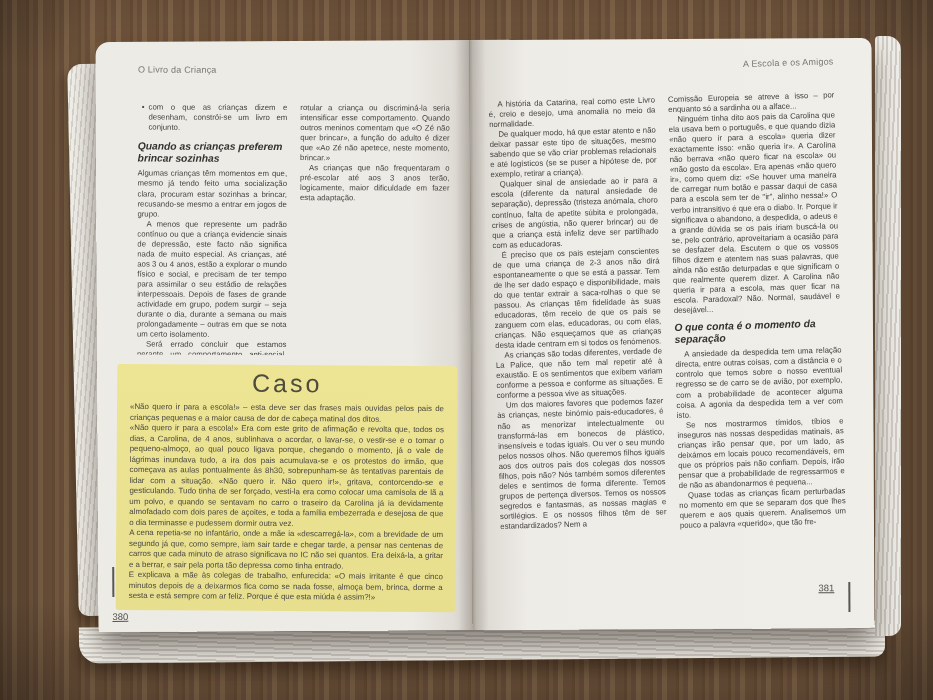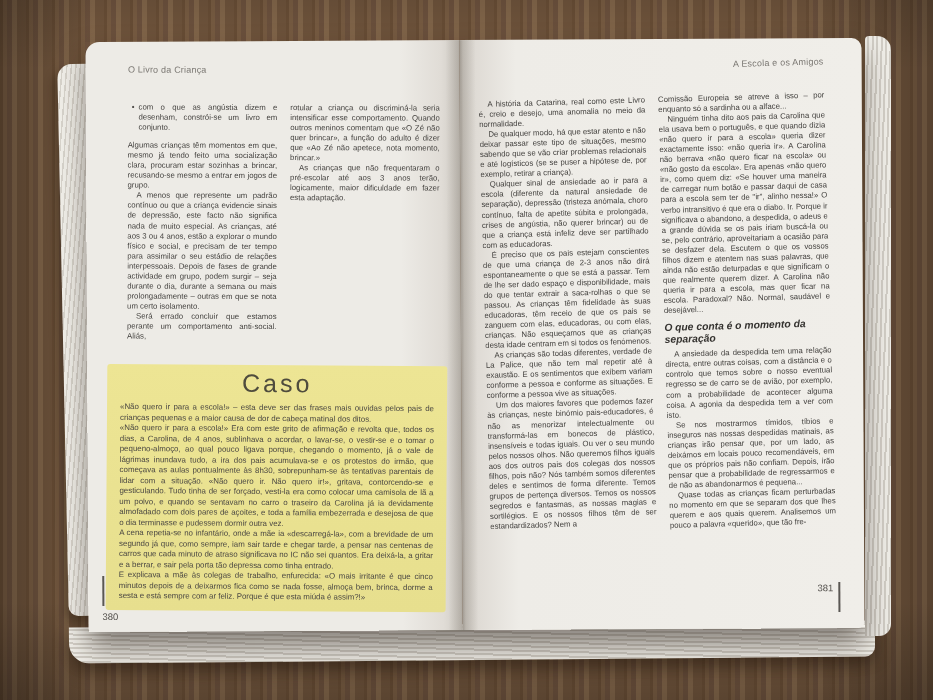--- a/index.html
+++ b/index.html
@@ -10,21 +10,21 @@
     background-image:
       linear-gradient(90deg, rgba(0,0,0,.28), rgba(0,0,0,0) 10%, rgba(0,0,0,0) 86%, rgba(0,0,0,.25)),
       linear-gradient(0deg, rgba(0,0,0,.22), rgba(0,0,0,0) 14%, rgba(0,0,0,0) 90%, rgba(0,0,0,.12)),
       repeating-linear-gradient(90deg,
         #6d5138 0px, #6d5138 3px,
         #7d6045 3px, #7d6045 7px,
         #715540 7px, #715540 12px,
         #876a4d 12px, #876a4d 17px,
         #73573e 17px, #73573e 26px);
   }
-  .book{position:absolute;left:63px;top:28px;width:830px;height:648px;}
+  .book{position:absolute;left:73px;top:28px;width:830px;height:648px;}
   .stack-left{
     position:absolute;left:0;top:36px;width:32px;height:552px;
     border-radius:14px 0 0 10px;
     background:repeating-linear-gradient(96deg,#d8d4cc 0 1.5px,#f2f0ea 1.5px 4.5px);
     box-shadow:-4px 6px 10px rgba(30,20,10,.35);
     transform:rotate(-1.2deg);
   }
   .stack-bottom{
     position:absolute;left:6px;top:596px;width:806px;height:36px;
     border-radius:0 0 10px 20px;
@@ -78,22 +78,22 @@
     transform:rotate(0.2deg);overflow:hidden;max-height:252px;
   }
   .caso-title{
     text-align:center;font-size:25px;letter-spacing:3px;color:#4f4c3d;
     font-weight:400;margin:0 0 5px;
   }
   .caso-box p{
     margin:0;font-size:7.9px;line-height:1.33;text-align:justify;color:#4a4742;
   }
   .pagenum{
-    position:absolute;display:flex;gap:5px;align-items:flex-start;
-    font-size:9.5px;color:#54514d;z-index:7;
+    position:absolute;display:flex;gap:14px;align-items:flex-start;
+    font-size:9.5px;color:#54514d;z-index:7;text-decoration:underline;
   }
   .pagenum .numbar{width:2px;height:30px;background:#5a5753;}
   .pagenum-left{left:14px;bottom:10px;flex-direction:column;}
   .pagenum-right{right:24px;bottom:16px;}
 </style>
 </head>
 <body>
 
 <div class="book">
   <div class="stack-left"></div>
@@ -104,29 +104,30 @@
     <div class="gutter"></div>
 
     <div class="page page-left lp">
       <div class="lp-content">
         <div class="running-head lp-header">O Livro da Criança</div>
 
         <div class="cols">
           <div class="col">
             <div class="bullet-row">
               <span class="bullet-glyph">•</span>
-              <span>com o que as angústia dizem e desenham, constrói-se um livro em conjunto.</span>
+              <span>com o que as crianças dizem e desenham, constrói-se um livro em conjunto.</span>
             </div>
+            <div class="sec-heading">Quando as crianças preferem brincar sozinhas</div>
             <p class="flush">Algumas crianças têm momentos em que, mesmo já tendo feito uma socialização clara, procuram estar sozinhas a brincar, recusando-se mesmo a entrar em jogos de grupo.</p>
             <p>A menos que represente um padrão contínuo ou que a criança evidencie sinais de depressão, este facto não significa nada de muito especial. As crianças, até aos 3 ou 4 anos, estão a explorar o mundo físico e social, e precisam de ter tempo para assimilar o seu estádio de relações interpessoais. Depois de fases de grande actividade em grupo, podem surgir – seja durante o dia, durante a semana ou mais prolongadamente – outras em que se nota um certo isolamento.</p>
             <p>Será errado concluir que estamos perante um comportamento anti-social. Aliás,</p>
           </div>
 
           <div class="col">
-            <p class="flush">rotular a criança ou discriminá-la seria intensificar esse comportamento. Quando outros meninos comentam que «O Zé não quer brincar», a função do adulto é dizer que «Ao Zé não apetece, nota momento, brincar.»</p>
+            <p class="flush">rotular a criança ou discriminá-la seria intensificar esse comportamento. Quando outros meninos comentam que «O Zé não quer brincar», a função do adulto é dizer que «Ao Zé não apetece, neste momento, brincar.»</p>
             <p>As crianças que não frequentaram o pré-escolar até aos 3 anos terão, logicamente, maior dificuldade em fazer esta adaptação.</p>
           </div>
         </div>
 
         <div class="caso-box">
           <div class="caso-title">Caso</div>
           <p>«Não quero ir para a escola!» – esta deve ser das frases mais ouvidas pelos pais de crianças pequenas e a maior causa de dor de cabeça matinal dos ditos.</p>
           <p>«Não quero ir para a escola!» Era com este grito de afirmação e revolta que, todos os dias, a Carolina, de 4 anos, sublinhava o acordar, o lavar-se, o vestir-se e o tomar o pequeno-almoço, ao qual pouco ligava porque, chegando o momento, já o vale de lágrimas inundava tudo, a ira dos pais acumulava-se e os protestos do irmão, que começava as aulas pontualmente às 8h30, sobrepunham-se às tentativas parentais de lidar com a situação. «Não quero ir. Não quero ir!», gritava, contorcendo-se e gesticulando. Tudo tinha de ser forçado, vesti-la era como colocar uma camisola de lã a um polvo, e quando se sentavam no carro o traseiro da Carolina já ia devidamente almofadado com dois pares de açoites, e toda a família embezerrada e desejosa de que o dia terminasse e pudessem dormir outra vez.</p>
           <p>A cena repetia-se no infantário, onde a mãe ia «descarregá-la», com a brevidade de um segundo já que, como sempre, iam sair tarde e chegar tarde, a pensar nas centenas de carros que cada minuto de atraso significava no IC não sei quantos. Era deixá-la, a gritar e a berrar, e sair pela porta tão depressa como tinha entrado.</p>
           <p>E explicava a mãe às colegas de trabalho, enfurecida: «O mais irritante é que cinco minutos depois de a deixarmos fica como se nada fosse, almoça bem, brinca, dorme a sesta e está sempre com ar feliz. Porque é que esta miúda é assim?!»</p>

